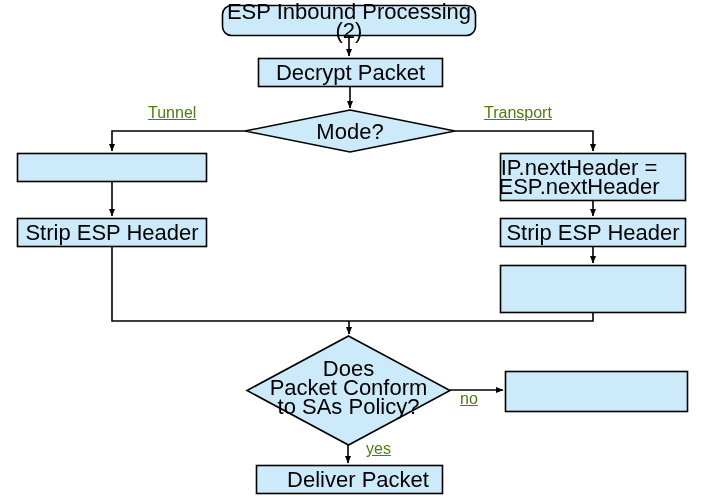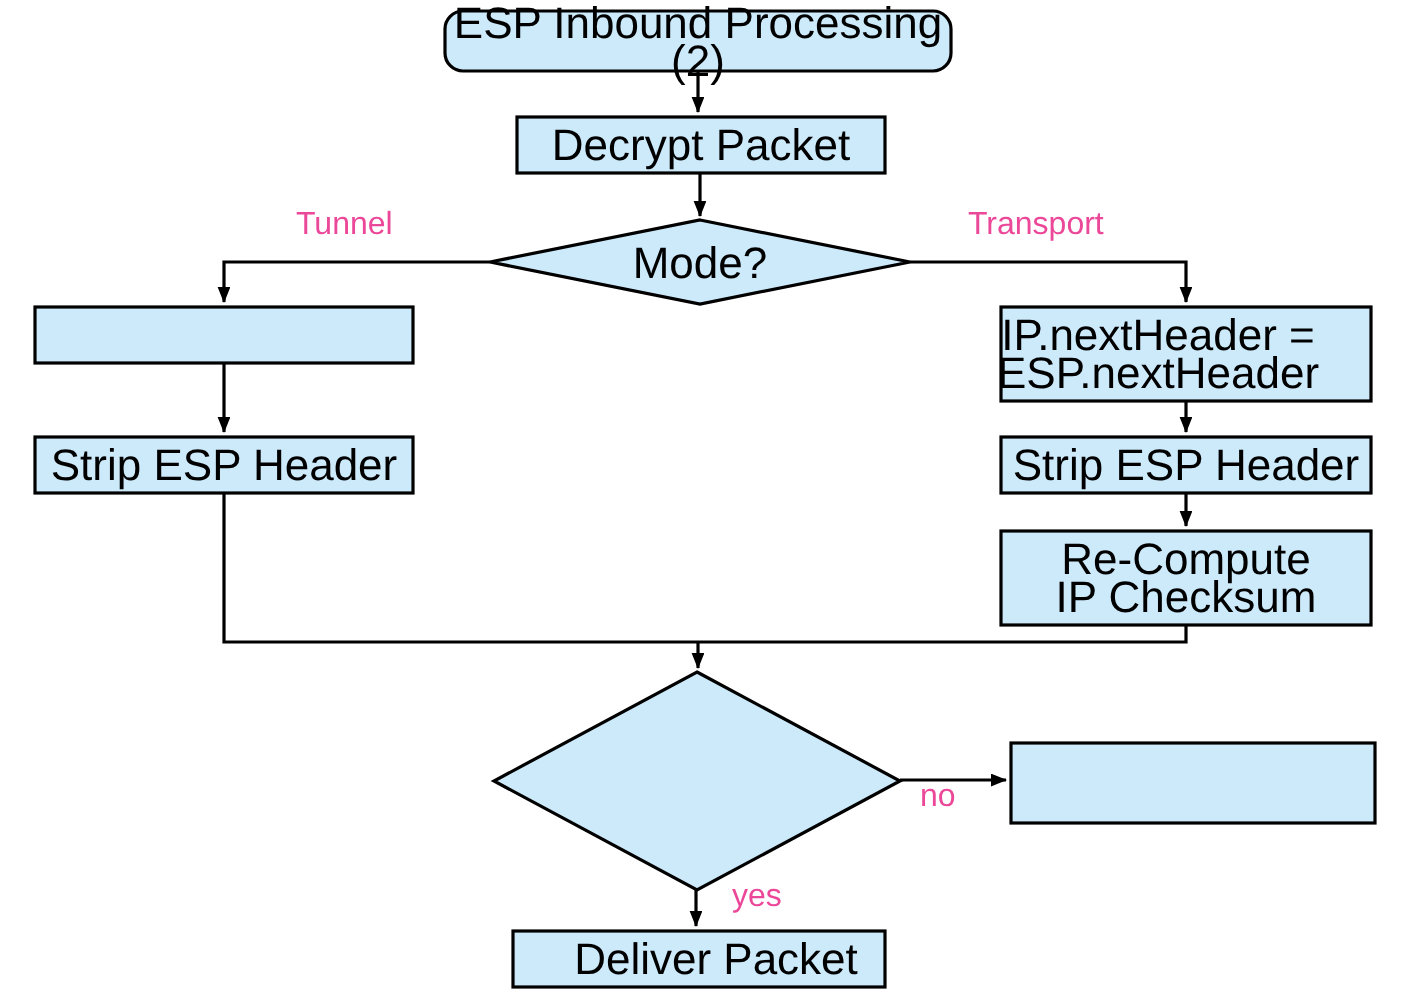--- a/index.html
+++ b/index.html
@@ -32,24 +32,25 @@
     text-align: center;
     color: #000000;
     font-size: 22px;
     line-height: 19px;
     letter-spacing: 0px;
     white-space: pre-line;
     pointer-events: none;
   }
   .edge-label {
     position: absolute;
-    color: #ec4899;
+    color: #4d7c0f;
     font-size: 16px;
     line-height: 18px;
     white-space: nowrap;
+    text-decoration: underline;
   }
 </style>
 </head>
 <body>
 
 <div id="canvas">
 
   <svg id="svg-layer" viewBox="0 0 710 499" xmlns="http://www.w3.org/2000/svg">
     <defs>
       <marker id="arrowhead" markerWidth="9" markerHeight="9" refX="7.5" refY="3.2" orient="auto" markerUnits="userSpaceOnUse">
@@ -116,23 +117,24 @@
   <div class="node-label" style="left:245px; top:110px; width:210px; height:42px;">Mode?</div>
 
 
   <div class="node-label" style="left:17px; top:218px; width:190px; height:29px;">Strip ESP Header</div>
 
   <div class="node-label" style="left:500px; top:153px; width:158px; height:48px;">IP.nextHeader =
 ESP.nextHeader</div>
 
   <div class="node-label" style="left:500px; top:218px; width:186px; height:29px;">Strip ESP Header</div>
 
-  <div class="node-label" style="left:500px; top:265px; width:186px; height:48px;">Re-Compute
-IP Checksum</div>
 
+  <div class="node-label" style="left:247px; top:347px; width:203px; height:80px;">Does
+Packet Conform
+to SAs Policy?</div>
 
 
   <div class="node-label" style="left:256px; top:465px; width:204px; height:29px;">Deliver Packet</div>
 
   <div class="edge-label" style="left:148px; top:104px;">Tunnel</div>
 
   <div class="edge-label" style="left:484px; top:104px;">Transport</div>
 
   <div class="edge-label" style="left:460px; top:370px;margin-top:20px;">no</div>
 

